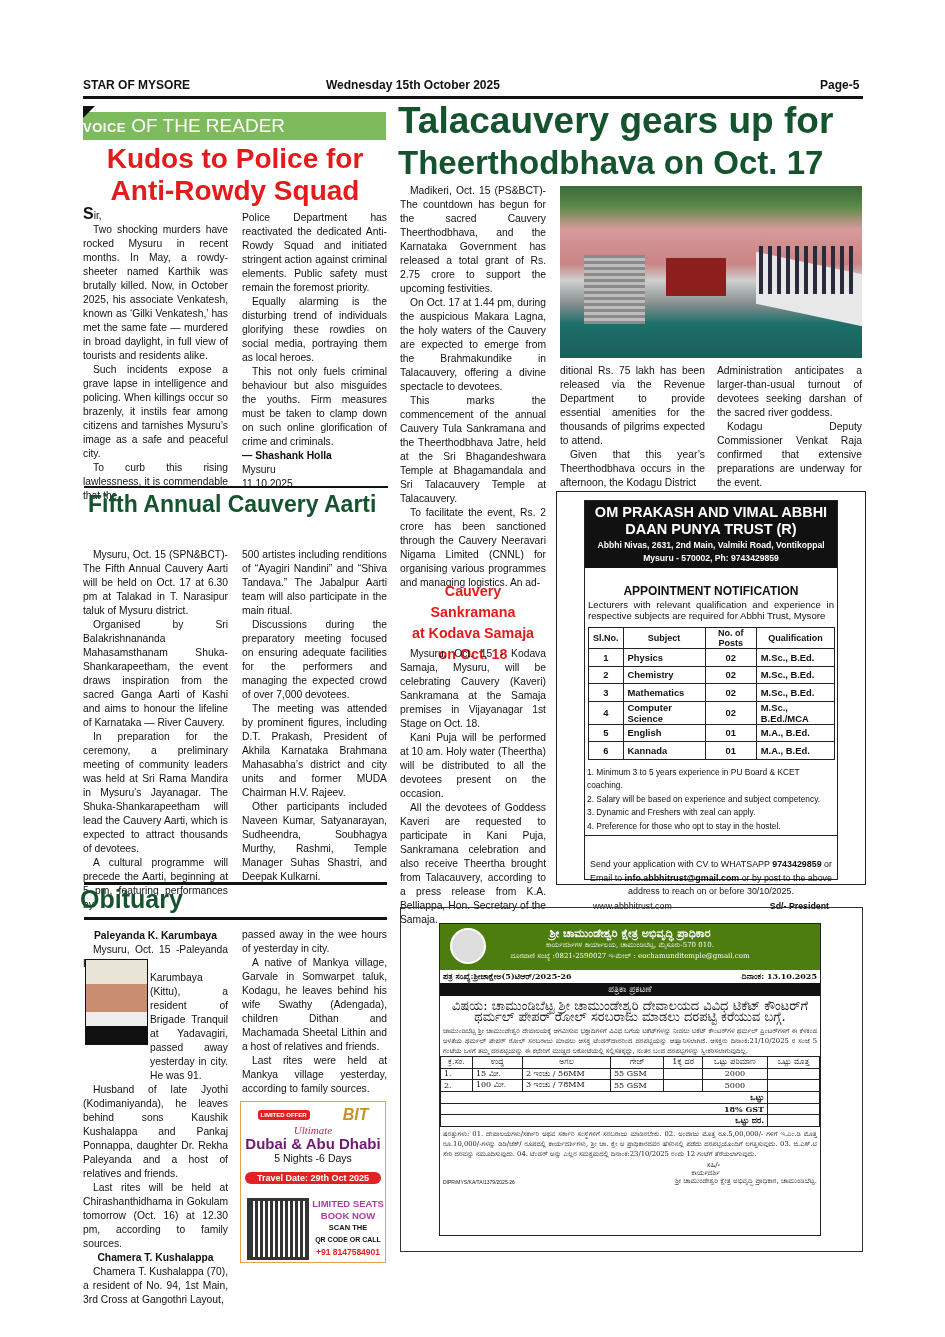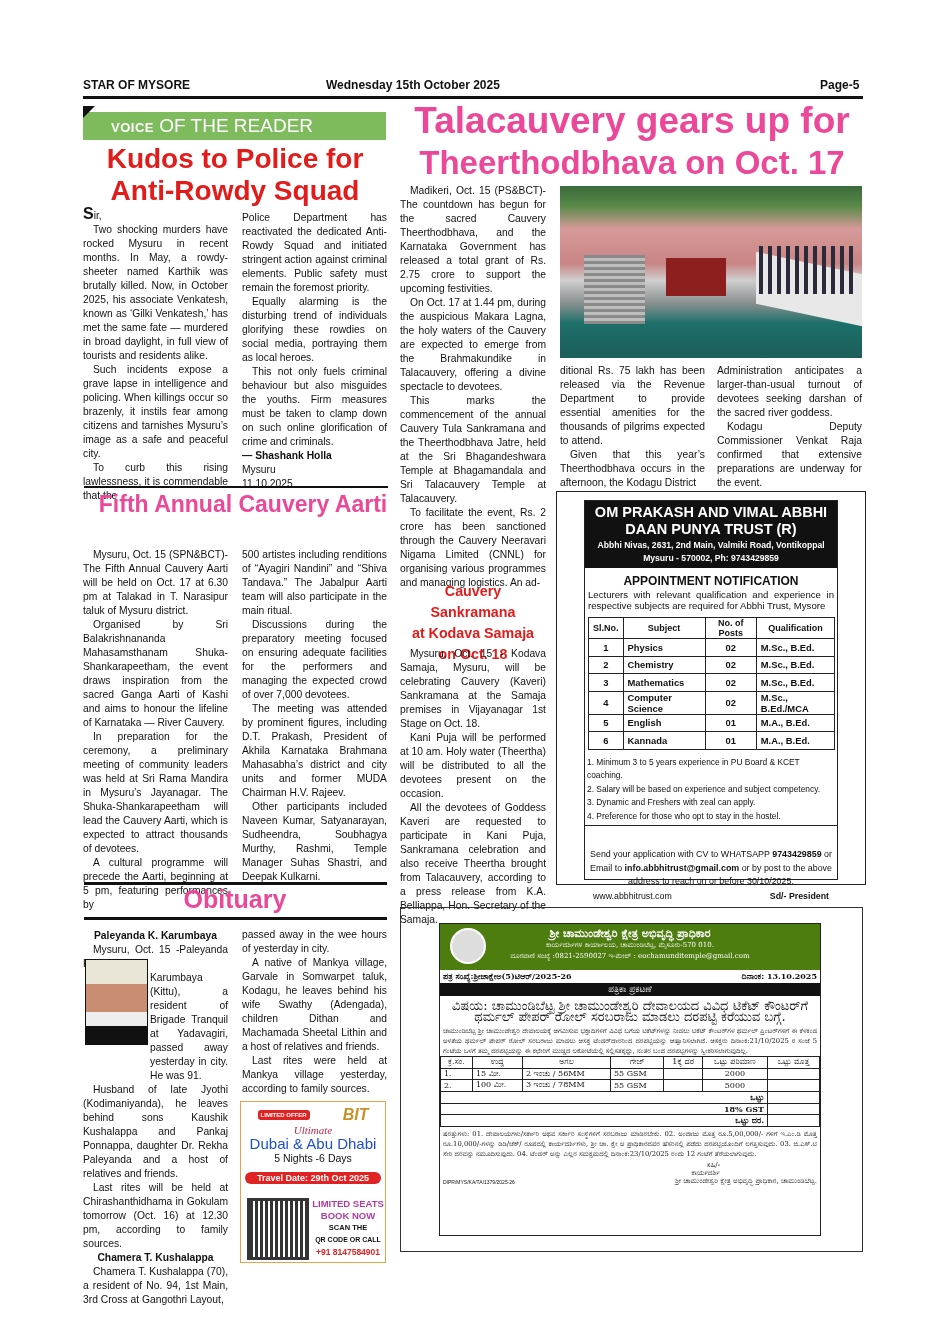--- a/index.html
+++ b/index.html
@@ -4,47 +4,47 @@
 <style>
 *{box-sizing:border-box;margin:0;padding:0}
 html,body{width:945px;height:1337px;background:#fff;overflow:hidden}
 body{position:relative;font-family:"Liberation Sans",sans-serif;color:#111}
 .abs{position:absolute}
 .hdr{font-weight:bold;font-size:12px;top:78px}
 .rule{height:3px;background:#111}
 .col{font-size:10.3px;line-height:14px;text-align:justify;hyphens:manual}
 .col p{text-indent:10px}
 .col p.ni{text-indent:0}
-.h-black{font-weight:bold;color:#ec4899;text-align:center}
-.voice{left:83px;top:112px;width:303px;height:28px;background:#7dbb5d;color:#fff;font-size:19px;line-height:28px;padding-left:28px}
+.h-black{font-weight:bold;color:#14532d;}
+.voice{left:83px;top:112px;width:303px;height:28px;background:#7dbb5d;color:#fff;font-size:19px;line-height:28px;padding-left:0}
 .voice .v{font-weight:bold;font-size:13px;letter-spacing:0.5px}
 .voice .tri{position:absolute;left:0;top:-6px;width:0;height:0;border-top:12px solid #111;border-right:12px solid transparent}
 .red-h{color:#e21b1b;font-weight:bold;text-align:center}
 .photo{background:linear-gradient(180deg,#3a6a3a 0%,#5b8a4a 12%,#d79a9a 25%,#c98484 45%,#cfcfcf 55%,#8a9090 68%,#1d6f6a 80%,#1c5e5a 100%);overflow:hidden}
 .photo .stairs{position:absolute;left:8%;top:40%;width:20%;height:40%;background:repeating-linear-gradient(180deg,#8a8a8a 0 3px,#bdbdbd 3px 6px)}
 .photo .shrine{position:absolute;left:35%;top:42%;width:20%;height:22%;background:#8d1f1f}
 .photo .deck{position:absolute;right:0;top:45%;width:35%;height:30%;background:#e8e8e8;transform:skewY(12deg)}
 .photo .crowd{position:absolute;right:2%;top:35%;width:32%;height:28%;background:repeating-linear-gradient(90deg,#2a2a3a 0 4px,transparent 4px 9px)}
 .ad1{left:556px;top:491px;width:310px;height:394px;border:1.5px solid #222}
 .ad1 .inner{position:absolute;left:27px;top:8px;width:254px;bottom:4px;border:1.5px solid #222}
 .ad1 .blk{background:#111;color:#fff;text-align:center;padding:3px 2px 4px}
 .ad1 .blk .t{font-weight:bold;font-size:14.5px;line-height:17px}
 .ad1 .blk .a{font-size:8.6px;font-weight:bold;line-height:11px;margin-top:2px}
-.ad1 .title{text-align:center;font-weight:bold;font-size:12px;margin-top:6px}
+.ad1 .title{text-align:center;font-weight:bold;font-size:12px;margin-top:16px}
 .ad1 .intro{font-size:9.6px;line-height:11px;padding:1px 3px;text-align:justify}
 .ad1 table{border-collapse:collapse;margin:5px 3px 0;width:247px;font-size:9.4px;font-weight:bold}
 .ad1 td,.ad1 th{border:1px solid #222;height:17.5px;padding:0 4px}
 .ad1 th{font-size:9px}
 .ad1 .notes{font-size:8.4px;line-height:13.5px;padding:6px 2px 2px}
 .ad1 .send{border-top:1.5px solid #222;font-size:8.9px;text-align:center;line-height:13.5px;padding-top:22px}
 .ad1 .foot{display:flex;justify-content:space-between;font-size:8.8px;padding:2px 8px}
 .obit-rule{left:84px;width:303px;height:3px;background:#111}
 .photo2{left:85px;top:959px;width:63px;height:86px;border:1px solid #111;background:linear-gradient(180deg,#e9e6d8 0 28%,#c98d72 28% 62%,#eeeeee 62% 78%,#111 78%)}
 .travel{left:240px;top:1101px;width:146px;height:162px;border:1.5px solid #e6a24a;background:#fff;text-align:center}
-.travel .dubai{font-weight:normal;font-size:15px;line-height:16px;color:#1d4ed8}
+.travel .dubai{font-weight:bold;font-size:15px;line-height:16px;color:#701a75}
 .travel .bar{background:#e02222;color:#fff;font-weight:bold;font-size:9px;border-radius:6px;margin:8px 4px;line-height:12px}
 .qr{position:absolute;left:6px;top:96px;width:62px;height:62px;background:
 repeating-linear-gradient(90deg,#111 0 3px,#fff 3px 5px),#111;opacity:0.85;border:3px solid #111}
 .ad2{left:400px;top:907px;width:463px;height:345px;border:1.5px solid #333}
 .ad2 .inner{position:absolute;left:38px;top:15px;width:382px;height:313px;border:1.5px solid #222;font-family:"DejaVu Serif",serif}
 .ad2 .blk{background:#4d7c0f;color:#fff;text-align:center;height:46px;position:relative}
 .ad2 .seal{position:absolute;left:10px;top:4px;width:36px;height:36px;border-radius:50%;background:#ddd;border:2px solid #fff}
 .kan{font-size:8px;line-height:11px}
 .ad2 table{border-collapse:collapse;width:100%;font-size:8px}
 .ad2 td{border:1px solid #222;height:11.5px;padding:0 3px}

